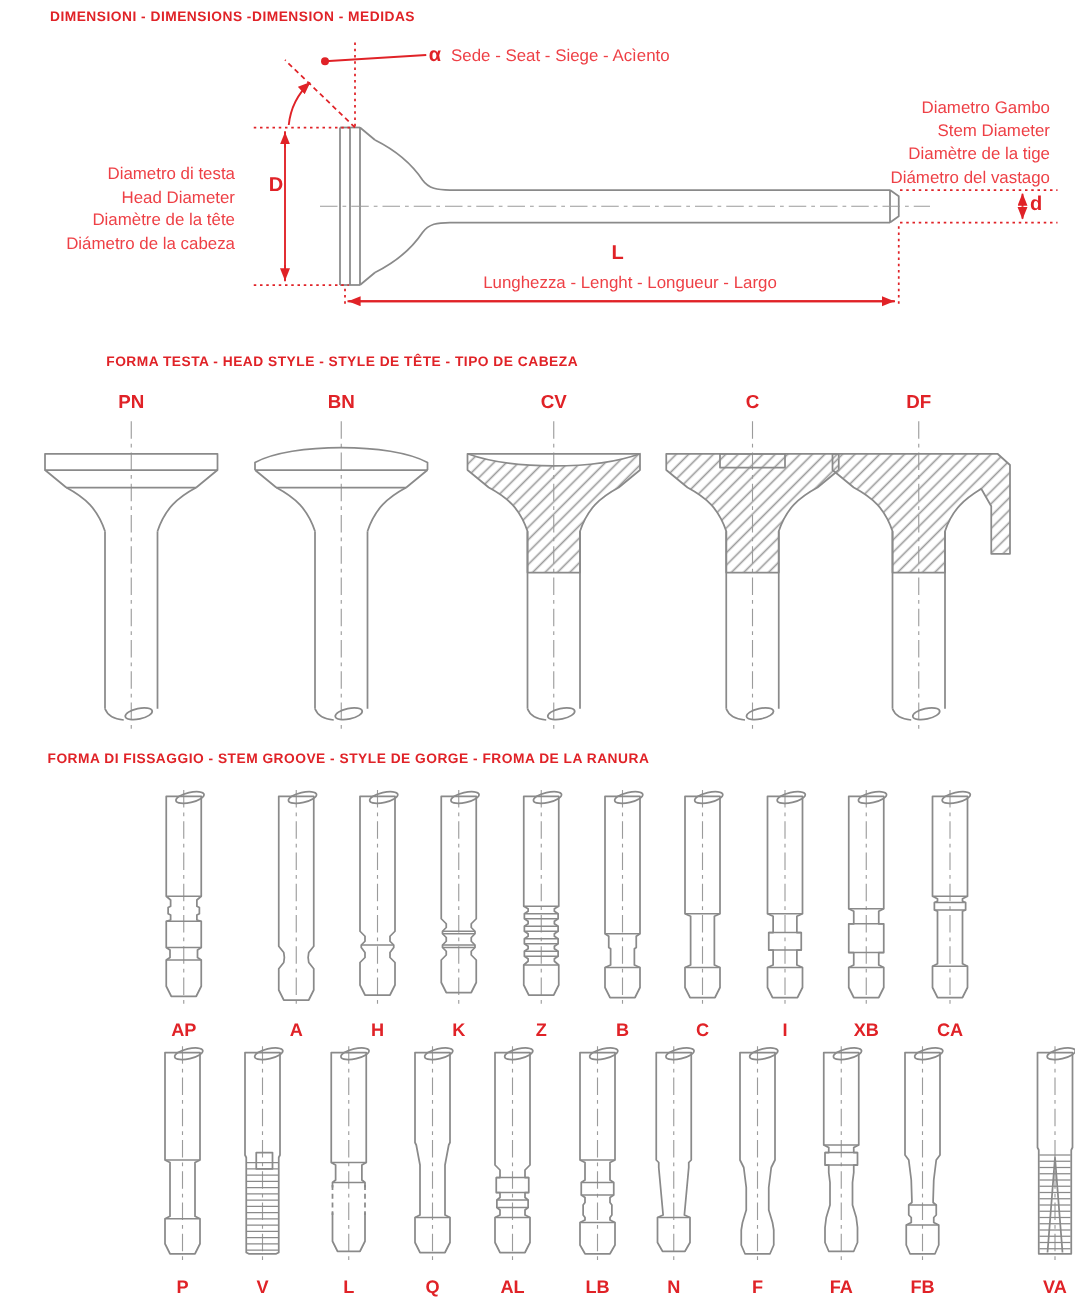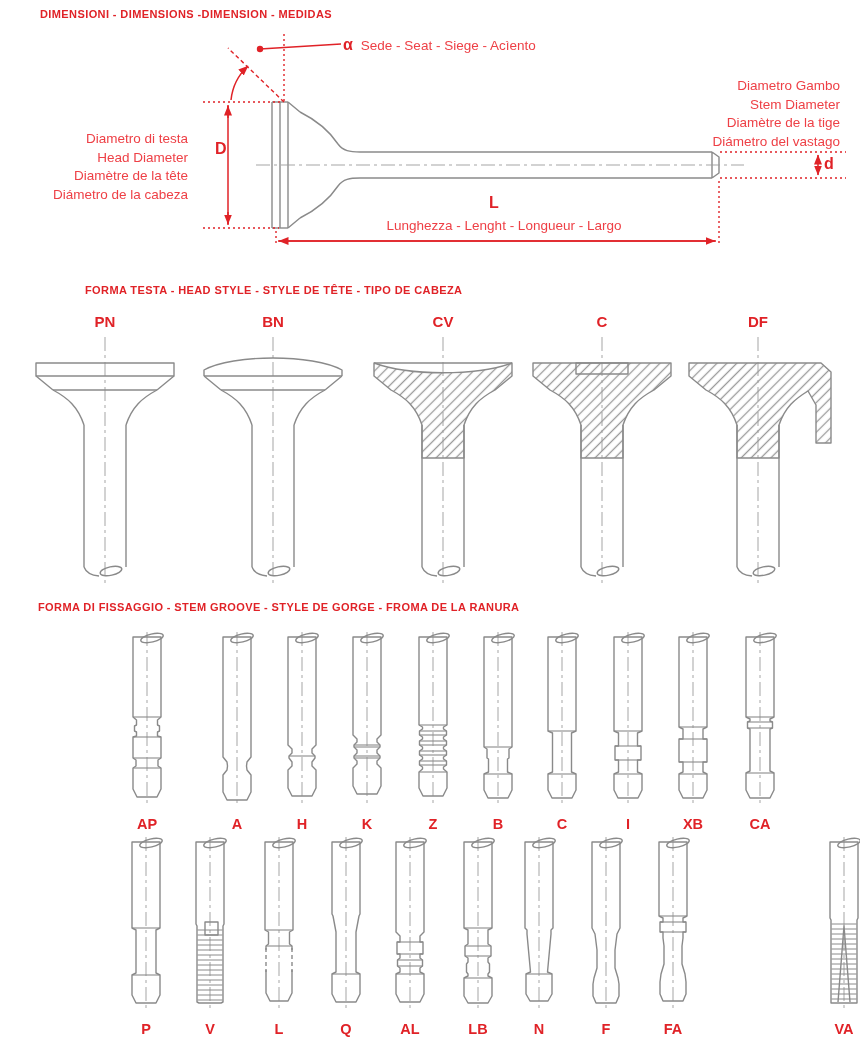--- a/index.html
+++ b/index.html
@@ -146,21 +146,21 @@
           <ellipse class="g" cx="91" cy="238" rx="11" ry="4.2" fill="url(#hatch)" transform="rotate(-12 91 238)"></ellipse>
         </svg></div>
       <div class="head-cell" style="left: 517px;"><div class="head-label">C</div><svg width="170" height="254" viewBox="0 0 170 254">
           <line class="cl" x1="85" y1="4" x2="85" y2="250"></line>
           <path class="gh" d="M16,30 L154,30 L154,43 L137,57 C122,65 112,74 106,92 L106,125 L64,125 L64,92 C58,74 48,65 33,57 L16,43 Z"></path>
           <rect class="g" x="59" y="30" width="52" height="11" fill="#fff"></rect>
           <path class="g" d="M64,92 L64,234 M106,92 L106,234"></path>
           <path class="g" d="M64,234 Q67,242 79,243"></path>
           <ellipse class="g" cx="91" cy="238" rx="11" ry="4.2" fill="url(#hatch)" transform="rotate(-12 91 238)"></ellipse>
         </svg></div>
-      <div class="head-cell" style="left: 673px;"><div class="head-label">DF</div><svg width="170" height="254" viewBox="0 0 170 254">
+      <div class="head-cell" style="left: 650px;"><div class="head-label">DF</div><svg width="170" height="254" viewBox="0 0 170 254">
           <line class="cl" x1="85" y1="4" x2="85" y2="250"></line>
           <path class="gh" d="M16,30 L148,30 L158,39 L158,110 L143,110 L143,72 L135,58 C122,66 112,74 106,92 L106,125 L64,125 L64,92 C58,74 48,65 33,57 L16,43 Z"></path>
           <path class="g" d="M64,92 L64,234 M106,92 L106,234"></path>
           <path class="g" d="M64,234 Q67,242 79,243"></path>
           <ellipse class="g" cx="91" cy="238" rx="11" ry="4.2" fill="url(#hatch)" transform="rotate(-12 91 238)"></ellipse>
         </svg></div>
     </div>
 
   <h2 class="sec-title t3">FORMA DI FISSAGGIO - STEM GROOVE - STYLE DE GORGE - FROMA DE LA RANURA</h2>
   <div class="groove-row r1" id="grooveRow1">
@@ -327,20 +327,27 @@
           <ellipse class="g" cx="33" cy="7" rx="11.5" ry="4" fill="url(#hatch)" transform="rotate(-13 33 7)"></ellipse>
         </svg><div class="groove-label">F</div></div>
       <div class="groove-cell" style="left: 645px;"><svg width="56" height="176" viewBox="0 0 56 176">
           <line class="cl" x1="28" y1="1" x2="28" y2="175"></line>
           <path class="g" fill="#fff" d="M14,6 L14,6 L14,80 L18,82 L18,86 L15,86 L15,96 L18,96 L18,102 L19,110 L19,128 L16,138 L15,146 L15,158 L18,165 L38,165 L38,165 L41,158 L41,146 L40,138 L37,128 L37,110 L38,102 L38,96 L41,96 L41,86 L38,86 L38,82 L42,80 L42,6 Z"></path>
           <line class="g" style="stroke-width:1.1px" x1="14" y1="80" x2="42" y2="80"></line>
           <line class="g" style="stroke-width:1.1px" x1="15" y1="86" x2="41" y2="86"></line>
           <line class="g" style="stroke-width:1.1px" x1="15" y1="96" x2="41" y2="96"></line>
           <ellipse class="g" cx="33" cy="7" rx="11.5" ry="4" fill="url(#hatch)" transform="rotate(-13 33 7)"></ellipse>
         </svg><div class="groove-label">FA</div></div>
+      <div class="groove-cell" style="left: 710px;"><svg width="56" height="176" viewBox="0 0 56 176">
+          <line class="cl" x1="28" y1="1" x2="28" y2="175"></line>
+          <path class="g" fill="#fff" d="M14,6 L14,6 L14,88 L17,92 L19,108 L19.5,124 L19.5,126 L17,128 L17,136 L19,138 L19,142 L15,144 L15,160 L18,167 L38,167 L38,167 L41,160 L41,144 L37,142 L37,138 L39,136 L39,128 L36.5,126 L36.5,124 L37,108 L39,92 L42,88 L42,6 Z"></path>
+          <line class="g" style="stroke-width:1.1px" x1="17" y1="128" x2="39" y2="128"></line>
+          <line class="g" style="stroke-width:1.1px" x1="15" y1="144" x2="41" y2="144"></line>
+          <ellipse class="g" cx="33" cy="7" rx="11.5" ry="4" fill="url(#hatch)" transform="rotate(-13 33 7)"></ellipse>
+        </svg><div class="groove-label">FB</div></div>
       <div class="groove-cell" style="left: 816px;"><svg width="56" height="176" viewBox="0 0 56 176">
           <line class="cl" x1="28" y1="1" x2="28" y2="175"></line>
           <path class="g" fill="#fff" d="M14,6 L14,6 L14,82 L15,84 L15,167 L41,167 L41,167 L41,84 L42,82 L42,6 Z"></path>
           <line class="g" style="stroke-width:1px" x1="15.5" y1="88" x2="40.5" y2="88"></line>
           <line class="g" style="stroke-width:1px" x1="15.5" y1="93" x2="40.5" y2="93"></line>
           <line class="g" style="stroke-width:1px" x1="15.5" y1="98" x2="40.5" y2="98"></line>
           <line class="g" style="stroke-width:1px" x1="15.5" y1="103" x2="40.5" y2="103"></line>
           <line class="g" style="stroke-width:1px" x1="15.5" y1="108" x2="40.5" y2="108"></line>
           <line class="g" style="stroke-width:1px" x1="15.5" y1="113" x2="40.5" y2="113"></line>
           <line class="g" style="stroke-width:1px" x1="15.5" y1="118" x2="40.5" y2="118"></line>

